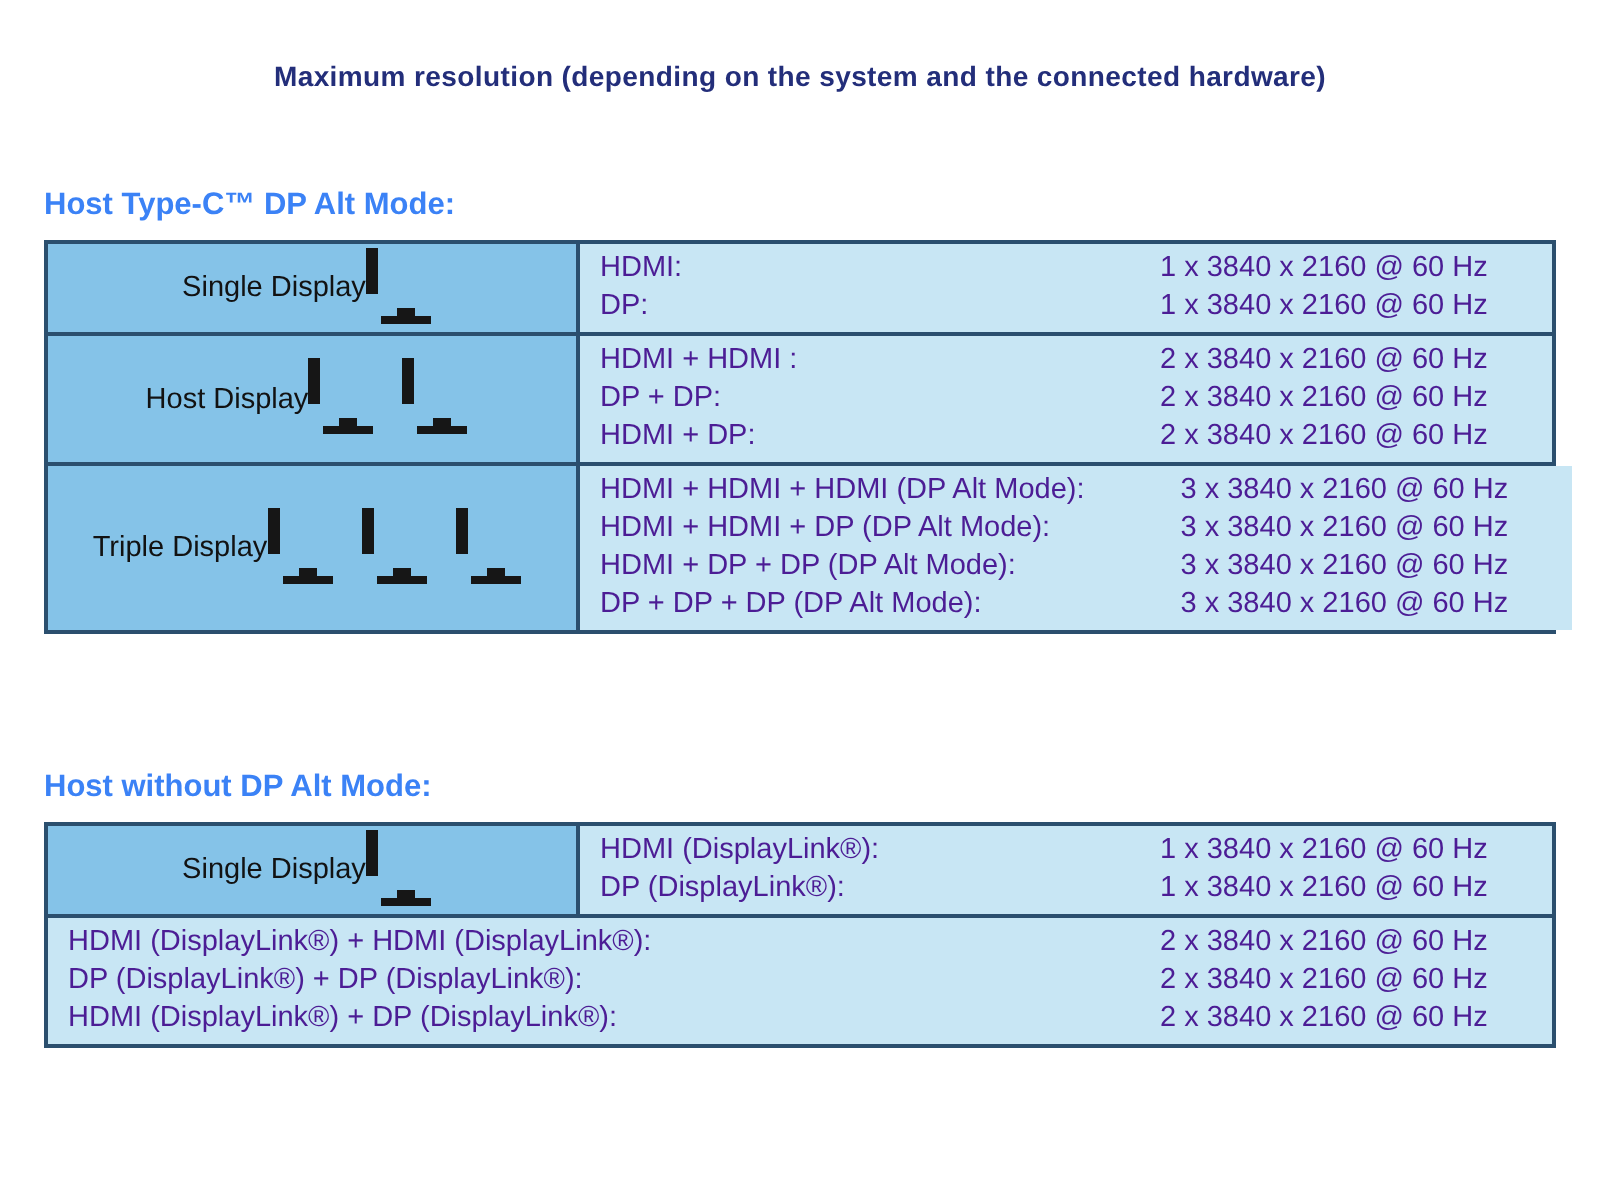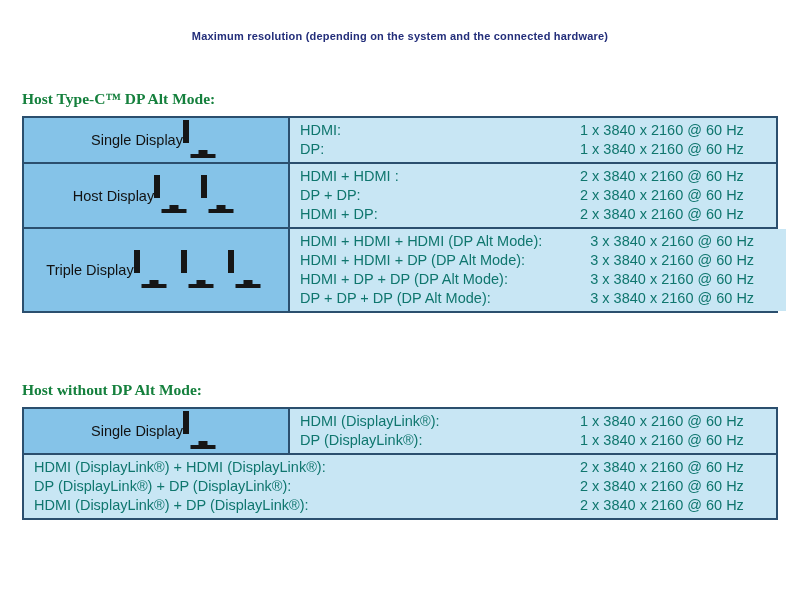--- a/index.html
+++ b/index.html
@@ -4,28 +4,27 @@
 <style>
   html,body{margin:0;padding:0;}
   body{
     width:800px;height:600px;background:#ffffff;
     font-family:"Liberation Sans",sans-serif;
     overflow:hidden;
   }
   .page{position:relative;width:800px;height:600px;}
   .page-title{
     margin-top:30px;text-align:center;
-    font-size:11px;font-weight:bold;color:var(--title-color,#232e7a);
+    font-size:14px;font-weight:bold;color:var(--title-color,#232e7a);
     letter-spacing:.2px;
   }
   .section{margin:0 22px;}
   .section-heading{
-    font-size:15.5px;font-weight:bold;color:#15803d;
+    font-size:15.5px;font-weight:bold;color:#3b82f6;
     margin:0 0 8px 0;
-    font-family:Liberation Serif, serif;
   }
   .section-1 .section-heading{margin-top:48px;}
   .section-2 .section-heading{margin-top:68px;}
   .res-table{
     border:2px solid var(--border-color,#2b4f6e);
   }
   .row{display:flex;}
   .row + .row{border-top:2px solid var(--border-color,#2b4f6e);}
   .cell-left{
     flex:0 0 266px;width:266px;box-sizing:border-box;
@@ -35,21 +34,21 @@
     padding:3px 8px 3px 10px;
   }
   .cell-right{
     flex:1;box-sizing:border-box;
     background:var(--right-bg,#c8e6f4);
     display:flex;flex-direction:column;justify-content:center;
     padding:3px 8px 3px 10px;
   }
   .row-label{font-size:14.5px;color:#121212;}
   .icons{display:flex;gap:7px;align-items:flex-end;}
-  .line{display:flex;font-size:14.5px;line-height:19px;color:#0f766e;}
+  .line{display:flex;font-size:14.5px;line-height:19px;color:#4c1d95;}
   .conn{flex:1;white-space:nowrap;}
   .res{flex:0 0 188px;white-space:nowrap;margin-left:48px;}
   
   .monitor{position:relative;width:40px;height:35px;}
   .monitor .screen{
     box-sizing:border-box;width:40px;height:27px;
     border:3px solid #161616;background:var(--screen-bg,#b7dcf2);
   }
   .monitor .neck{
     position:absolute;top:27px;left:50%;transform:translateX(-50%);

